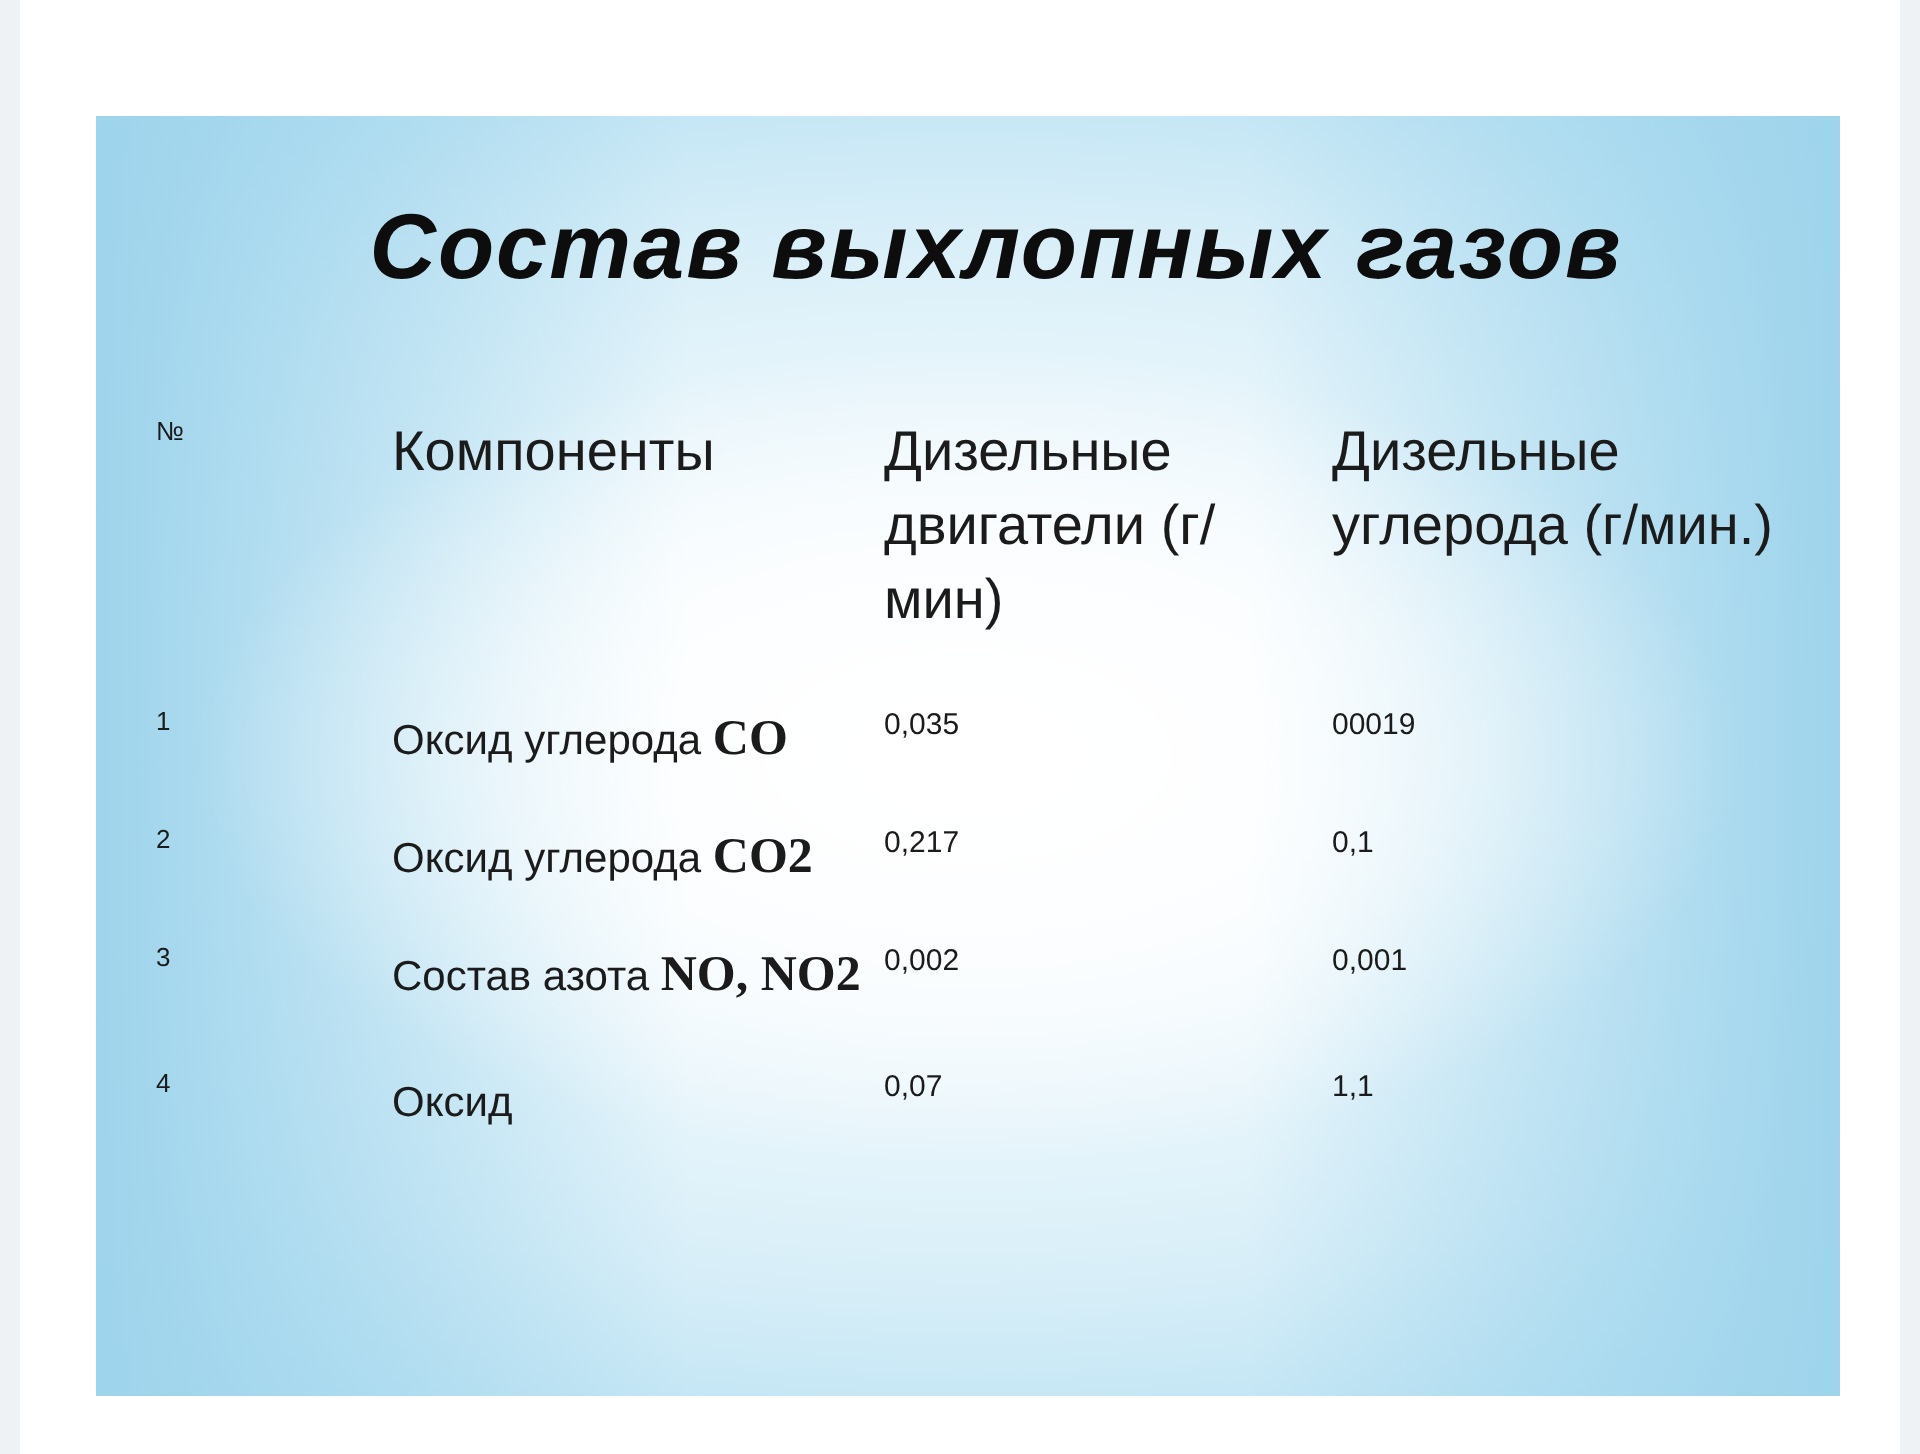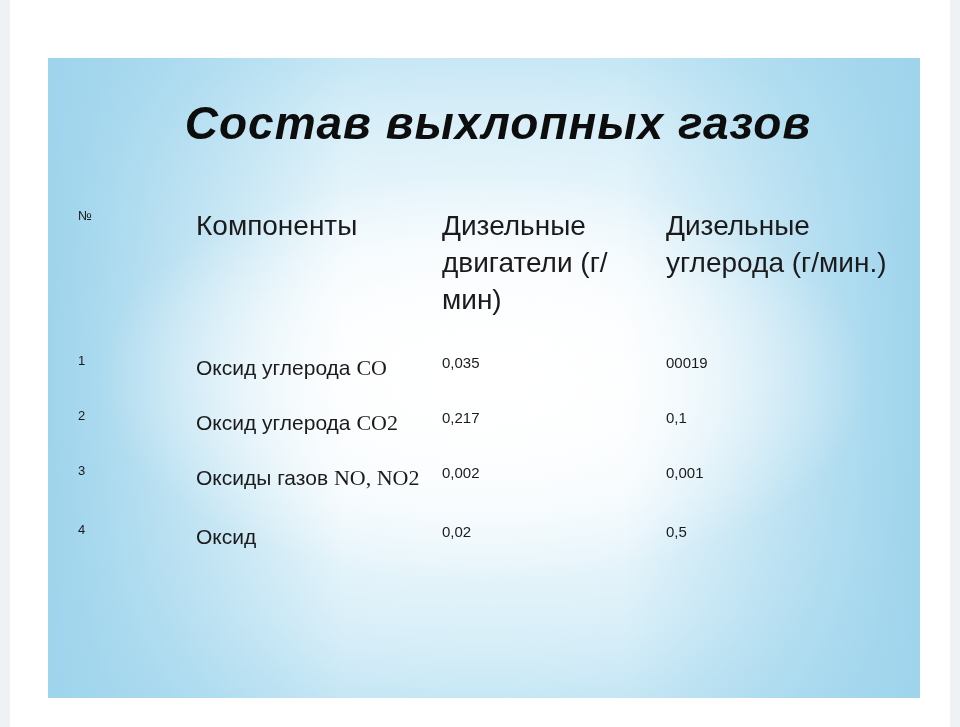--- a/index.html
+++ b/index.html
@@ -126,22 +126,22 @@
     padding-left: 38px;
     padding-top: 6px;
   }
   .cell-text {
     font-size: 21px;
     color: #1b1b1b;
     line-height: 1.32;
   }
   .cell-text .formula {
     font-family: "Liberation Serif", serif;
-    font-weight: normal;
-    font-size: 22px;
+    font-weight: bold;
+    font-size: 25px;
   }
   .cell-val {
     font-size: 15px;
     color: #1b1b1b;
     line-height: 1.32;
   }
   tr.data-row > td { padding-bottom: 26px; }
   tr.header-row > th { padding-bottom: 34px; }
   tr.row-3 > td { padding-bottom: 30px; }
   tr.row-4 > td { padding-bottom: 0; }
@@ -188,32 +188,32 @@
             <td class="cell-text">
               <span>Оксид углерода</span>
               <span class="formula">CO2</span>
             </td>
             <td class="cell-val">0,217</td>
             <td class="cell-val">0,1</td>
           </tr>
           <tr class="data-row row-3">
             <td class="row-num">3</td>
             <td class="cell-text">
-              <span>Оксиды газов</span>
+              <span>Состав азота</span>
               <span class="formula">NO, NO2</span>
             </td>
             <td class="cell-val">0,002</td>
             <td class="cell-val">0,001</td>
           </tr>
           <tr class="data-row row-4">
             <td class="row-num">4</td>
             <td class="cell-text">
               <span>Оксид</span>
               <span class="formula"></span>
             </td>
-            <td class="cell-val">0,02</td>
-            <td class="cell-val">0,5</td>
+            <td class="cell-val">0,07</td>
+            <td class="cell-val">1,1</td>
           </tr>
         </tbody>
       </table>
     </div>
   </div>
 </div>
 
 </body></html>

